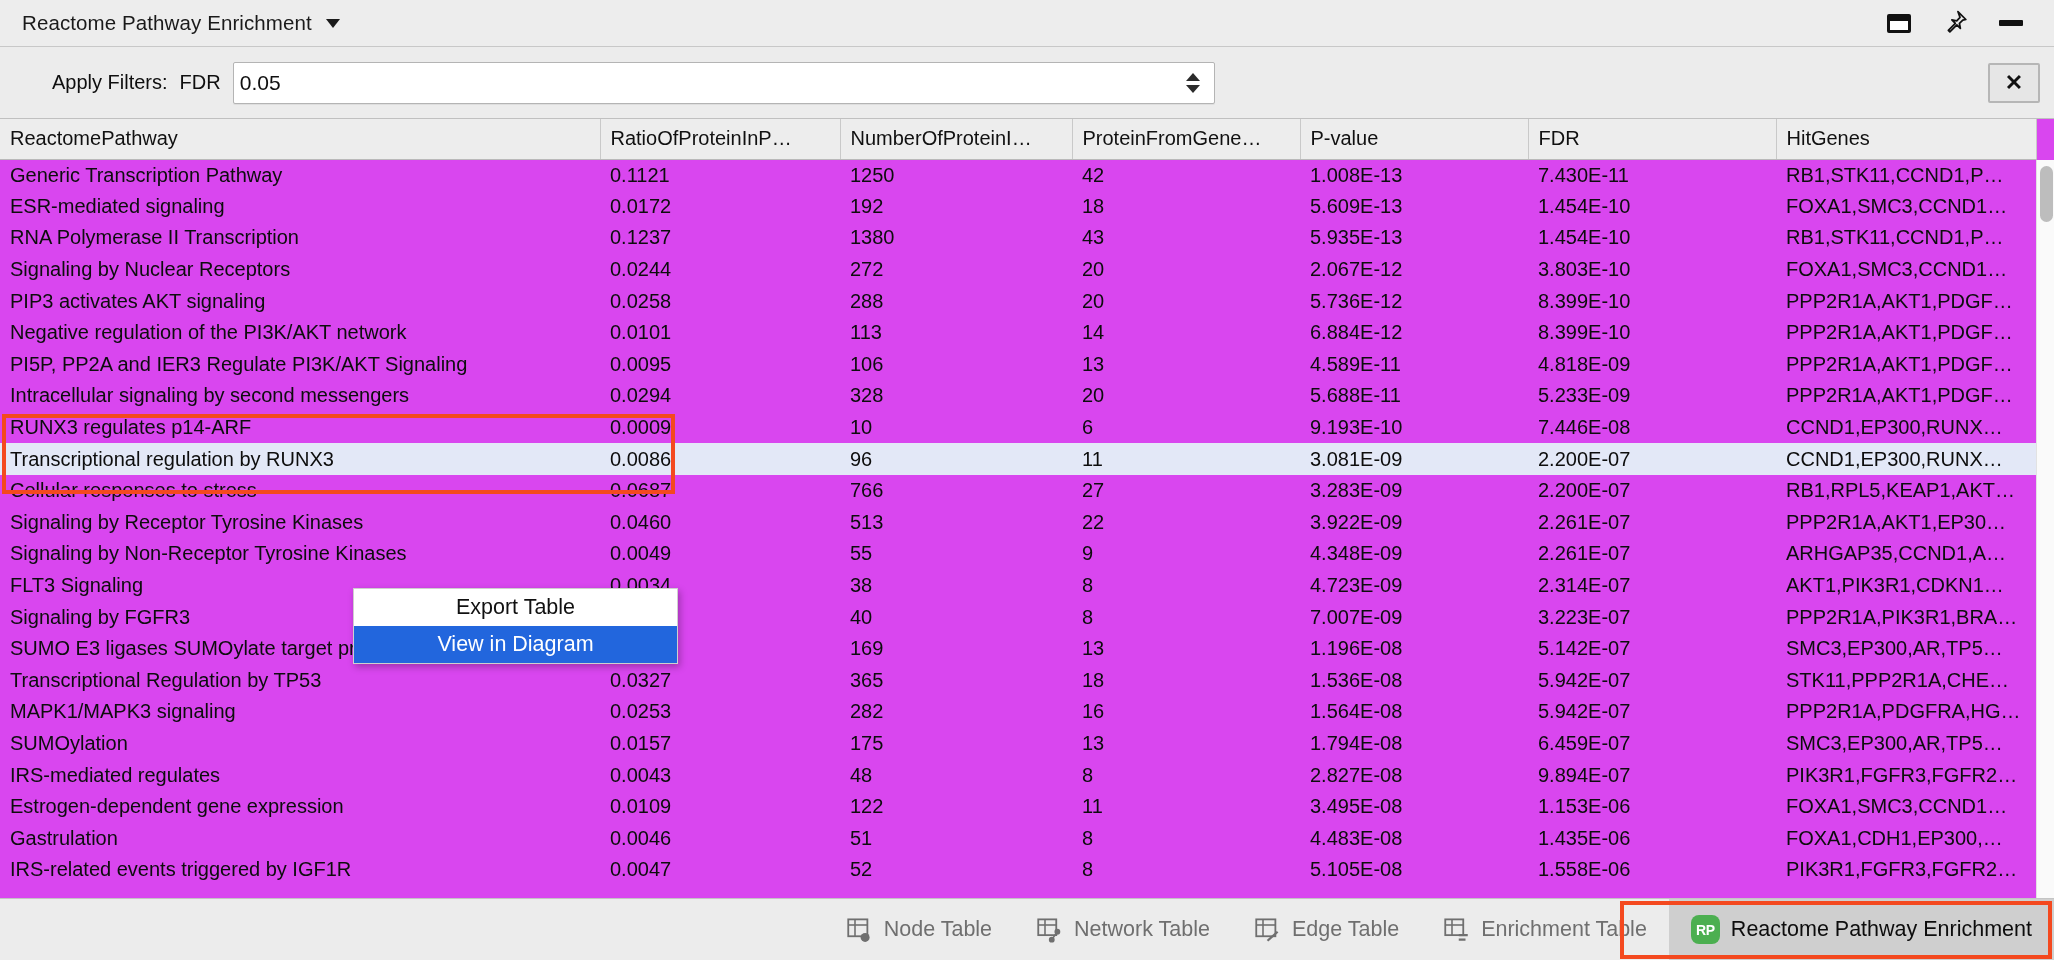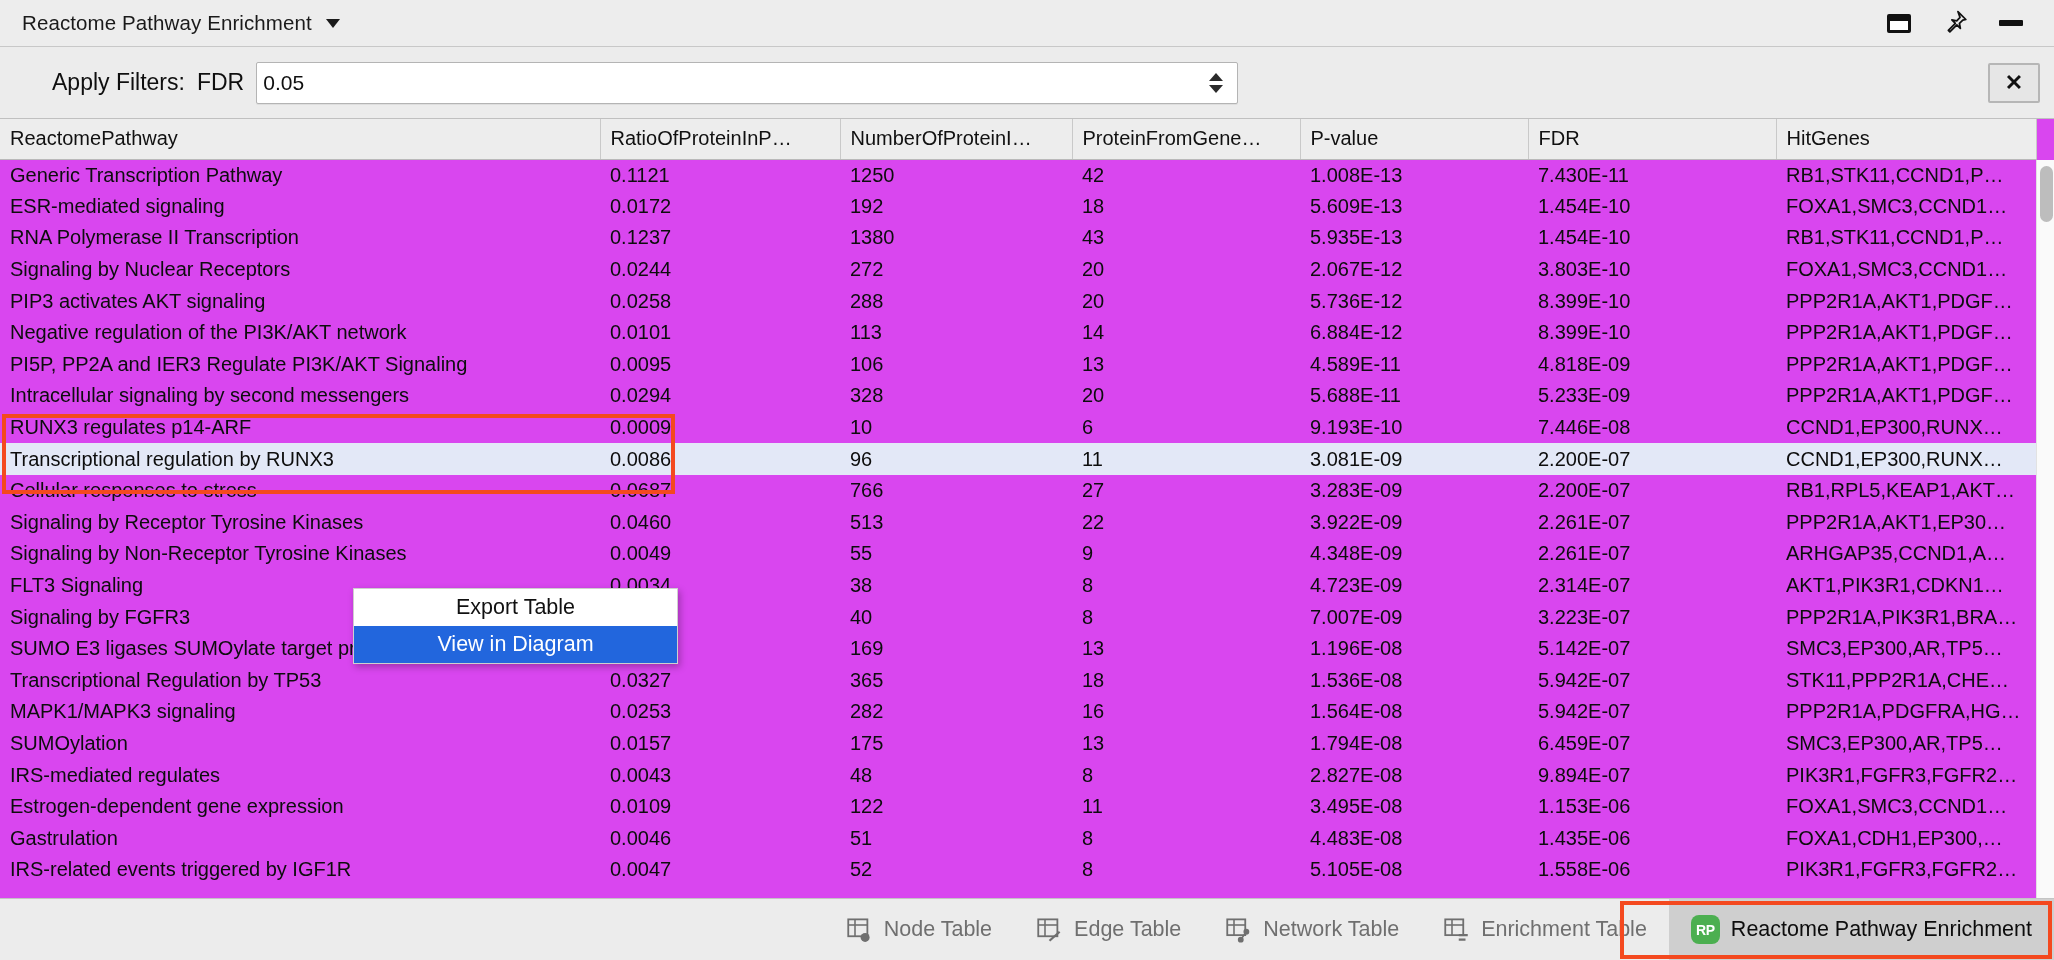--- a/index.html
+++ b/index.html
@@ -75,21 +75,21 @@
   .filterbar {
     height: 71px;
     flex: 0 0 71px;
     background: #ececec;
     display: flex;
     align-items: center;
     padding: 0 14px 0 52px;
     position: relative;
   }
   .filter-label {
-    font-size: 23px;
+    font-size: 20px;
     color: #0f0f0f;
     margin-right: 12px;
     white-space: nowrap;
   }
   .combo {
     position: relative;
     width: 982px;
     height: 42px;
     background: #ffffff;
     border: 1px solid #b4b4b4;
@@ -555,41 +555,41 @@
           <line x1="8" y1="3" x2="8" y2="18" stroke="#6f6f6f" stroke-width="1.4"></line>
           <circle cx="17" cy="19" r="4" fill="#6f6f6f"></circle>
         </svg>
       </span>
       <span>Node Table</span>
     </div>
 
     <div class="tab">
       <span class="tabicon">
         <svg width="27" height="27" viewBox="0 0 24 24">
-          <rect x="2" y="3" width="17" height="15" fill="none" stroke="#6f6f6f" stroke-width="1.6"></rect>
-          <line x1="2" y1="8" x2="19" y2="8" stroke="#6f6f6f" stroke-width="1.4"></line>
-          <line x1="8" y1="3" x2="8" y2="18" stroke="#6f6f6f" stroke-width="1.4"></line>
-          <line x1="12" y1="22" x2="21" y2="14" stroke="#6f6f6f" stroke-width="2"></line>
-        </svg>
-      </span>
-      <span>Edge Table</span>
-    </div>
-
-    <div class="tab">
-      <span class="tabicon">
-        <svg width="27" height="27" viewBox="0 0 24 24">
           <rect x="2" y="3" width="16" height="14" fill="none" stroke="#6f6f6f" stroke-width="1.6"></rect>
           <line x1="2" y1="8" x2="18" y2="8" stroke="#6f6f6f" stroke-width="1.4"></line>
           <line x1="8" y1="3" x2="8" y2="17" stroke="#6f6f6f" stroke-width="1.4"></line>
           <circle cx="19" cy="14" r="2.6" fill="#6f6f6f"></circle>
           <circle cx="14" cy="21" r="2.6" fill="#6f6f6f"></circle>
           <line x1="19" y1="14" x2="14" y2="21" stroke="#6f6f6f" stroke-width="1.5"></line>
         </svg>
       </span>
       <span>Network Table</span>
+    </div>
+
+    <div class="tab">
+      <span class="tabicon">
+        <svg width="27" height="27" viewBox="0 0 24 24">
+          <rect x="2" y="3" width="17" height="15" fill="none" stroke="#6f6f6f" stroke-width="1.6"></rect>
+          <line x1="2" y1="8" x2="19" y2="8" stroke="#6f6f6f" stroke-width="1.4"></line>
+          <line x1="8" y1="3" x2="8" y2="18" stroke="#6f6f6f" stroke-width="1.4"></line>
+          <line x1="12" y1="22" x2="21" y2="14" stroke="#6f6f6f" stroke-width="2"></line>
+        </svg>
+      </span>
+      <span>Edge Table</span>
     </div>
 
     <div class="tab">
       <span class="tabicon">
         <svg width="27" height="27" viewBox="0 0 24 24">
           <rect x="2" y="3" width="16" height="14" fill="none" stroke="#6f6f6f" stroke-width="1.6"></rect>
           <line x1="2" y1="8" x2="18" y2="8" stroke="#6f6f6f" stroke-width="1.4"></line>
           <line x1="8" y1="3" x2="8" y2="17" stroke="#6f6f6f" stroke-width="1.4"></line>
           <rect x="14" y="16" width="8" height="2" fill="#6f6f6f"></rect>
           <rect x="14" y="20" width="6" height="2" fill="#6f6f6f"></rect>

